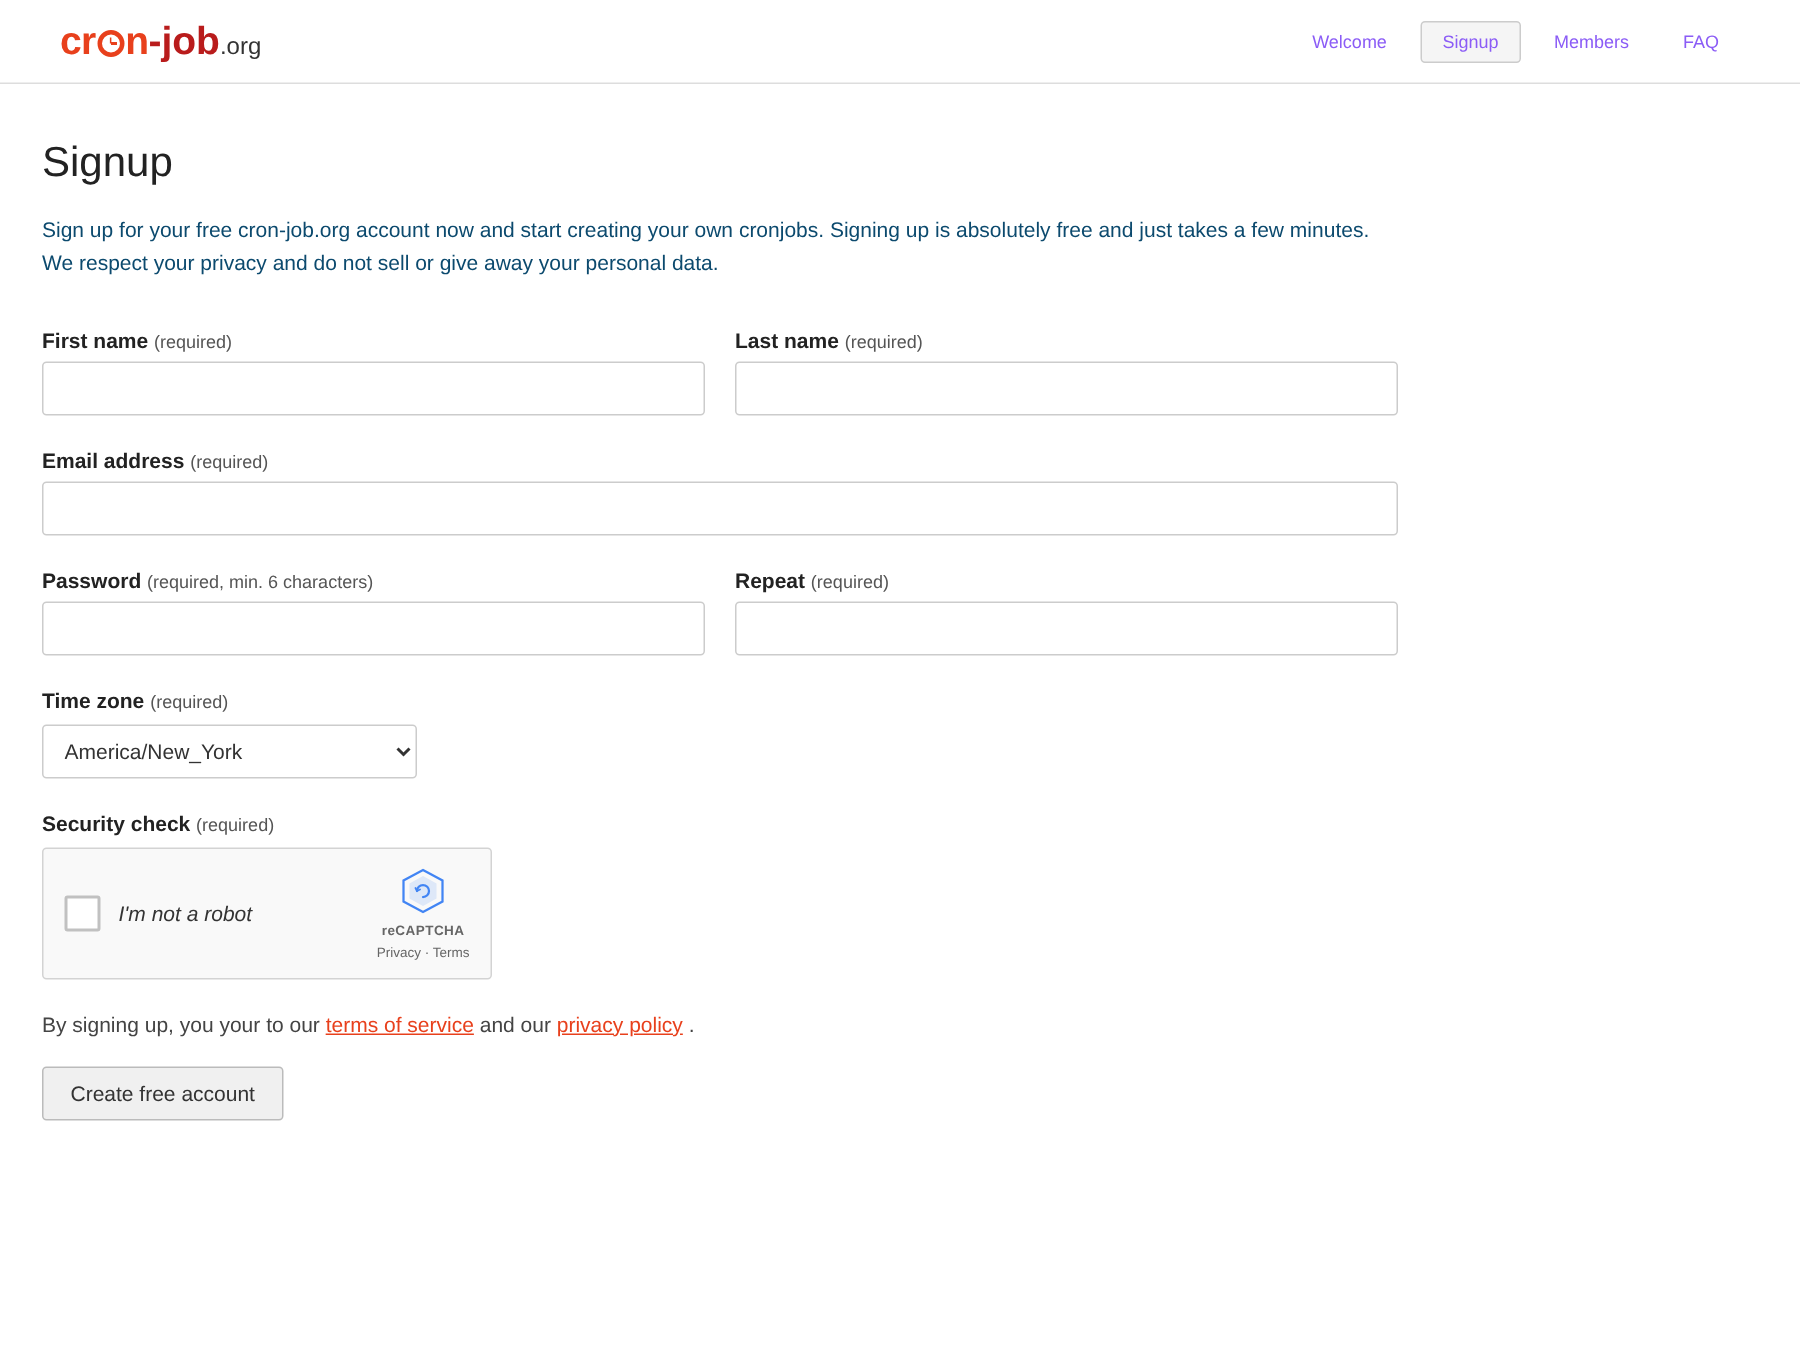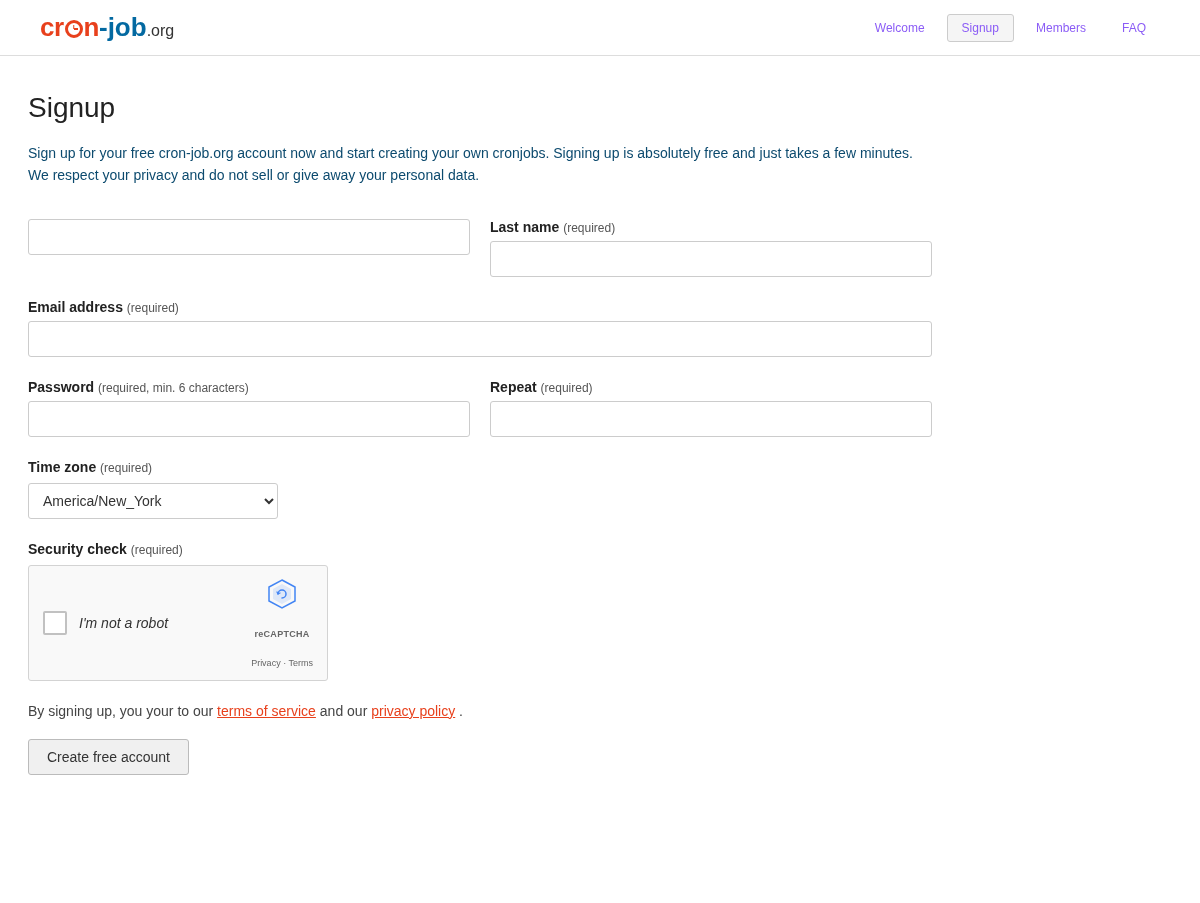--- a/index.html
+++ b/index.html
@@ -66,21 +66,21 @@
       top: 5px;
       left: 50%;
       width: 4px;
       height: 1.5px;
       background: #e8401c;
     }
 
     .logo-job {
       font-size: 26px;
       font-weight: bold;
-      color: #0369a1;
+      color: #b91c1c;
     }
 
     .logo-tld {
       font-size: 16px;
       color: #333;
       font-weight: normal;
     }
 
     nav {
       display: flex;
@@ -225,21 +225,21 @@
 
     .recaptcha-text {
       font-size: 14px;
       color: #333;
     }
 
     .recaptcha-right {
       display: flex;
       flex-direction: column;
       align-items: center;
-      gap: 19px;
+      gap: 5px;
     }
 
     .recaptcha-logo {
       width: 32px;
       height: 32px;
     }
 
     .recaptcha-brand {
       font-size: 9px;
       color: #666;
@@ -299,20 +299,24 @@
   </nav>
 </header>
 
 <main>
   <h1>Signup</h1>
   <p class="description">Sign up for your free cron-job.org account now and start creating your own cronjobs. Signing up is absolutely free and just takes a few minutes. We respect your privacy and do not sell or give away your personal data.</p>
 
   
   <div class="form-row">
     <div class="form-group">
+      <label>
+        <span>First name</span>
+        <span class="required-tag">(required)</span>
+      </label>
       <input type="text" style="">
     </div>
     <div class="form-group">
       <label>
         <span>Last name</span>
         <span class="required-tag">(required)</span>
       </label>
       <input type="text" style="">
     </div>
   </div>

